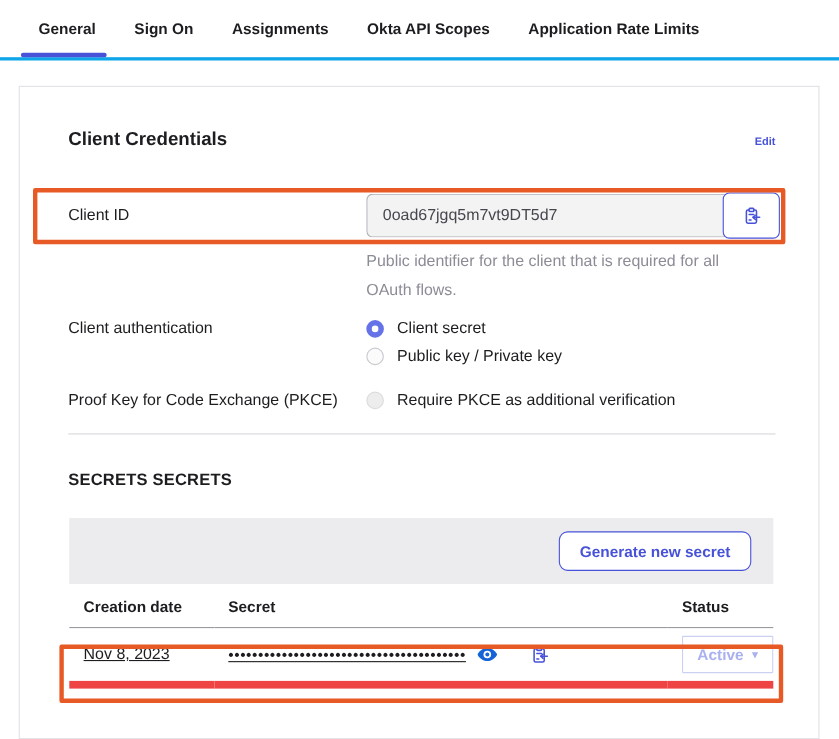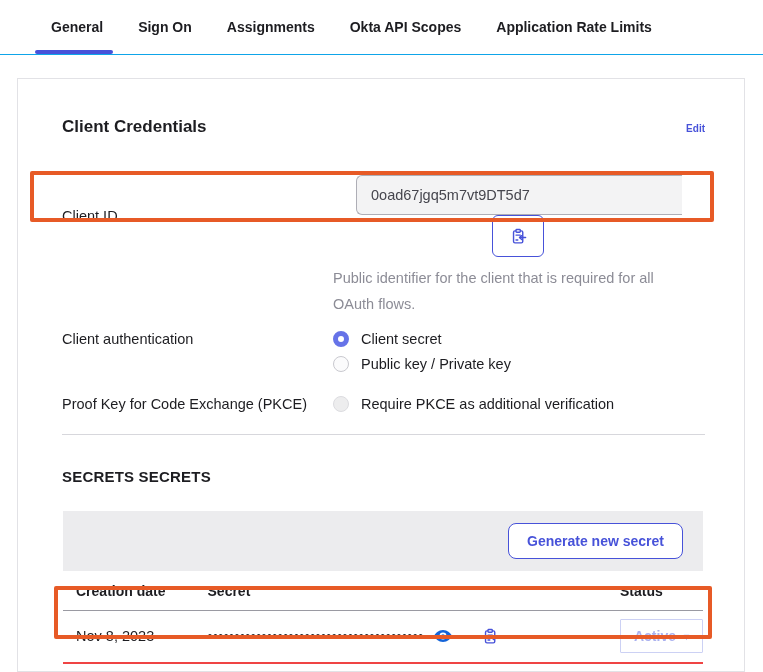--- a/index.html
+++ b/index.html
@@ -1,38 +1,38 @@
 <!DOCTYPE html>
 <html><head>
 <meta charset="utf-8">
 <style>
   * { margin:0; padding:0; box-sizing:border-box; }
   html,body { width:763px; height:672px; background:#fff; overflow:hidden; }
   body { font-family:"Liberation Sans", sans-serif; color:#1d1d21; position:relative; font-size:14.5px; }
 
   
-  .tabbar { display:flex; align-items:stretch; height:55px; border-bottom:1px solid #0ea5e9; padding-left:51px; }
+  .tabbar { display:flex; align-items:stretch; height:55px; border-bottom:3px solid #0ea5e9; padding-left:35px; }
   .tab { position:relative; display:flex; align-items:center; font-size:14px; font-weight:700; color:#1d1d21; margin-right:35px; cursor:pointer; white-space:nowrap; }
   .tab.active::after { content:""; position:absolute; left:-16px; right:-10px; bottom:0; height:4px; background:#4752d9; border-radius:2px; }
 
   
   .card { margin:23px 17px 0 17px; width:728px; height:594px; border:1px solid #e2e2e6; background:#fff; padding:0 39px 0 44px; }
 
   .section-head { margin-top:38px; display:flex; justify-content:space-between; align-items:baseline;gap:12px; }
   .section-title { font-size:17px; font-weight:700; }
   .edit-link { font-size:10px; font-weight:700; color:#4752d9; cursor:pointer; text-decoration:none; }
 
   .row { display:flex; align-items:center; }
   .row .label { width:271px; flex:none; font-size:14.5px; color:#1d1d21; }
   .row .field { flex:1; }
   .row.top { align-items:flex-start; }
 
   
   .clientid-row { margin-top:38px; }
-  .input-group { display:flex; align-items:center;flex-direction:column; }
+  .input-group { display:flex; align-items:center; }
   .ro-input { width:326px; height:40px; background:#f3f3f4; border:1px solid #aeaeb6; border-right:none; border-radius:6px 0 0 6px; padding:0 14px; font-size:14.5px; color:#46464e; font-family:"Liberation Sans", sans-serif; }
   .copy-btn { width:52px; height:42px; background:#fff; border:1px solid #4752d9; border-radius:6px; margin-left:-2px; display:flex; align-items:center; justify-content:center; cursor:pointer; }
 
   .helper { margin-top:8px; margin-left:271px; max-width:348px; color:#8c8c96; font-size:14.5px; line-height:26px; }
 
   
   .auth-row { margin-top:14px; }
   .opt-list { display:flex; flex-direction:column; gap:9px; }
   .opt { display:flex; align-items:center; cursor:pointer; }
   .radio { width:16px; height:16px; border-radius:50%; margin-right:12px; flex:none; }
@@ -44,21 +44,21 @@
   .divider { margin-top:22px; border:none; border-top:1px solid #d7d7dc; }
 
   
   .secrets-title { margin-top:33px; font-size:15px; font-weight:700; letter-spacing:.2px; }
   .secrets-panel { margin-top:26px; width:640px; margin-left:1px; }
   .panel-toolbar { height:60px; background:#ececee; display:flex; align-items:center; justify-content:flex-end; padding-right:20px; }
   .gen-btn { background:#fff; border:1px solid #4752d9; color:#4752d9; font-weight:700; font-size:14px; padding:9px 18px; border-radius:8px; cursor:pointer; font-family:"Liberation Sans", sans-serif; }
 
   table.secrets { width:100%; border-collapse:collapse; background:#fff; }
   table.secrets th { text-align:left; font-size:14px; font-weight:700; padding:12px 0 11px 13px; border-bottom:1px solid #9a9aa2; }
-  table.secrets td { padding:0 0 0 13px; height:52px; border-bottom:2px solid #ef4444; font-size:14.5px; vertical-align:middle; }
+  table.secrets td { padding:0 0 0 13px; height:52px; border-bottom:7px solid #ef4444; font-size:14.5px; vertical-align:middle;text-decoration:underline; }
   th.col-date, td.col-date { width:133px; }
   th.col-secret, td.col-secret { width:415px; }
   .secret-cell { display:flex; align-items:center; }
   .dots { font-size:14px; letter-spacing:.5px; color:#1d1d21; line-height:1; }
   .icon-btn { background:none; border:none; cursor:pointer; display:flex; align-items:center; padding:0; }
   .eye-btn { margin-left:10px; }
   .clip-btn { margin-left:30px; }
   .status-btn { background:#fff; border:1px solid #ccd1f4; color:#aab1ef; font-weight:700; font-size:14px; padding:8px 13px; border-radius:1px; cursor:default; display:inline-flex; align-items:center; gap:8px; font-family:"Liberation Sans", sans-serif; }
   .status-btn .caret { font-size:10px; }
 

